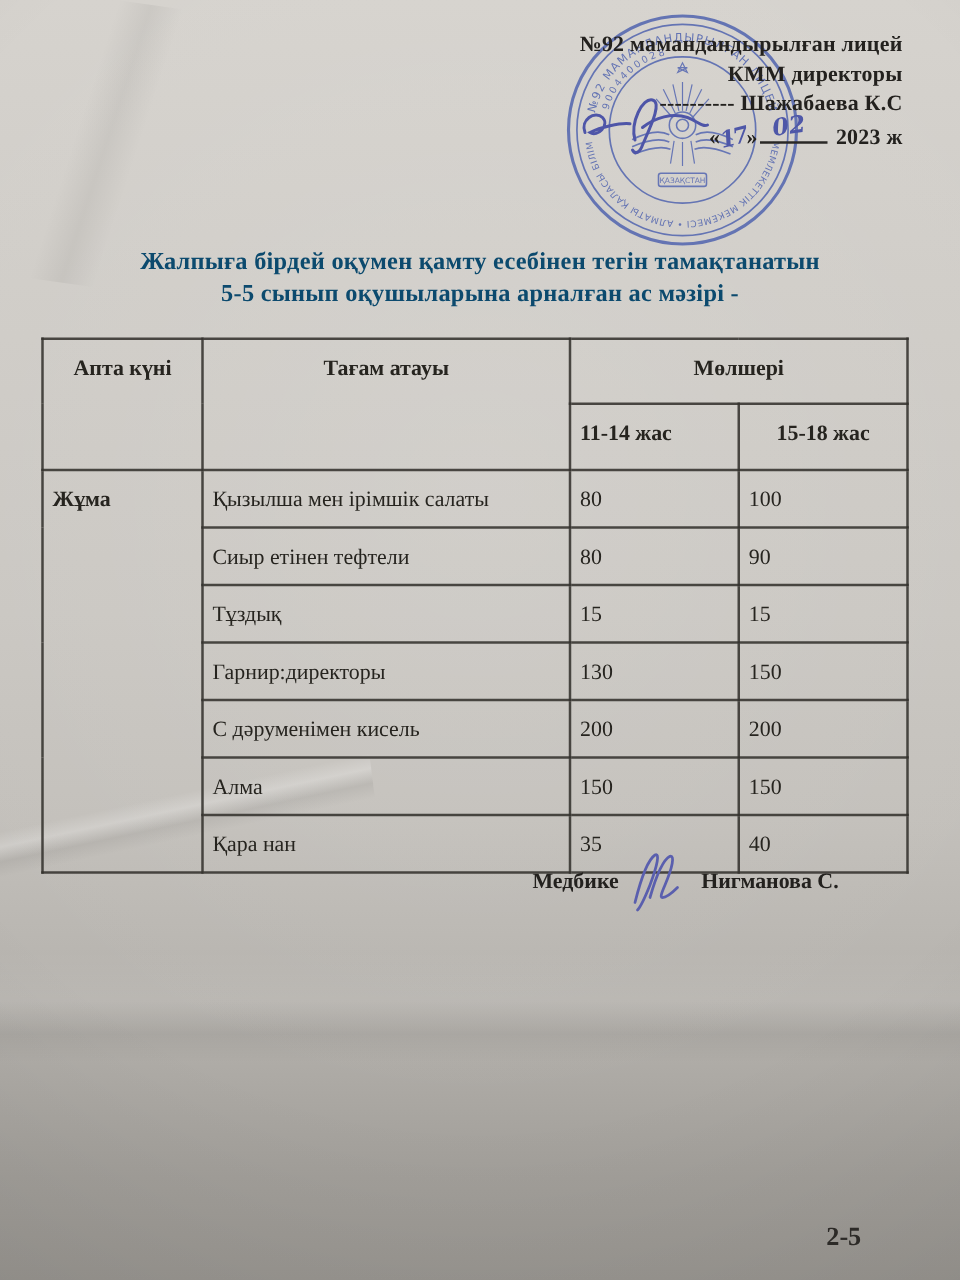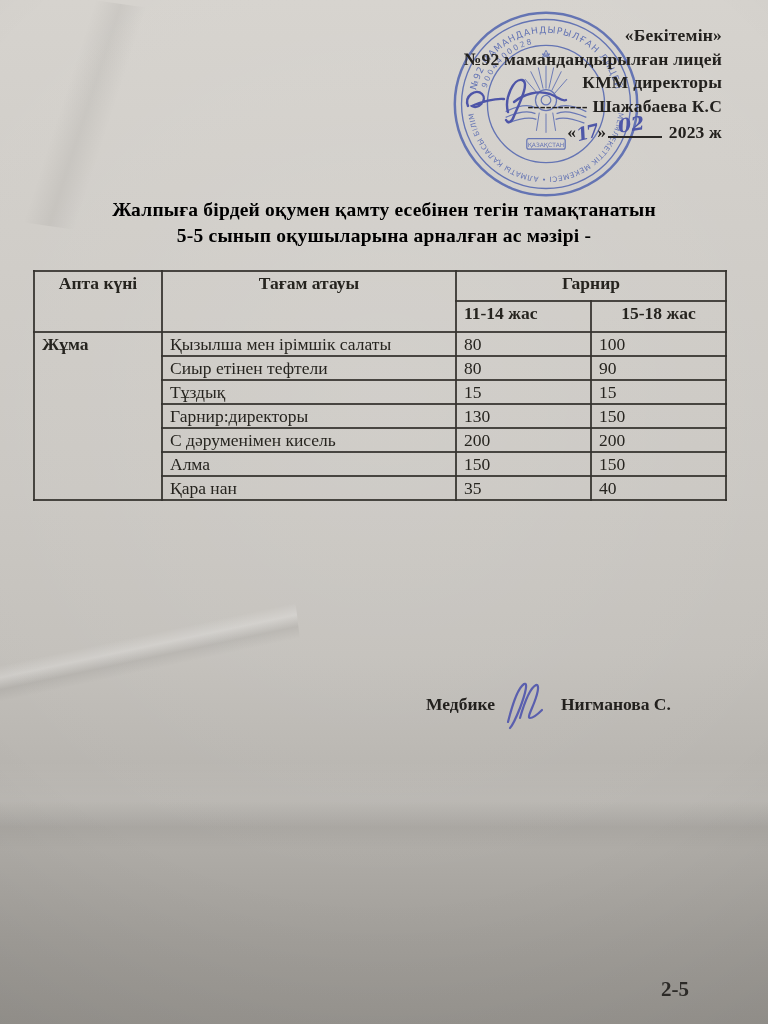--- a/index.html
+++ b/index.html
@@ -31,26 +31,26 @@
   .hand{font-family:"DejaVu Serif",serif;font-style:italic;font-weight:600;color:#4e57a8;}
   .hand-day{display:inline-block;transform:rotate(-14deg) translateY(1px);font-size:18px;letter-spacing:-2px;}
   .date-slot{display:inline-block;width:54px;border-bottom:2px solid #2a2826;position:relative;height:18px;vertical-align:baseline;margin:0 2px;}
   .date-slot .hand{position:absolute;left:10px;top:-5px;font-size:19px;transform:rotate(-8deg);letter-spacing:0;}
 
   
   .sig-svg{position:absolute;pointer-events:none;}
 
   
   .doc-title{position:absolute;top:197px;left:0;width:768px;text-align:center;
-    font-weight:bold;font-size:19.5px;line-height:26px;color:#000000;letter-spacing:.2px;}
+    font-weight:bold;font-size:19.5px;line-height:26px;color:#0c4a6e;letter-spacing:.2px;}
 
   
   table.menu{position:absolute;left:33px;top:270px;width:694px;border-collapse:collapse;
     font-size:17.5px;color:#26241f;table-layout:fixed;}
-  table.menu th, table.menu td{border:2px solid rgba(52,50,46,0.88);padding:1px 7px;vertical-align:top;overflow:hidden;white-space:nowrap;}
+  table.menu th, table.menu td{border:2px solid rgba(52,50,46,0.88);padding:12px 7px;vertical-align:top;overflow:hidden;white-space:nowrap;}
   table.menu th{font-weight:bold;}
   th.h-day{width:112px;text-align:center;padding-top:4px;}
   th.h-dish{width:278px;text-align:center;padding-top:4px;border-radius:11px;}
   th.h-amount{text-align:center;height:26px;padding-top:2px;}
   th.h-age1{width:160px;text-align:left;height:27px;padding-top:3px;}
   th.h-age2{width:144px;text-align:center;height:27px;padding-top:3px;}
   td.day-cell{font-weight:bold;padding-top:3px;}
   td.dish-cell,td.num-cell{height:19px;line-height:20px;margin-left:25px;}
 
   
@@ -106,21 +106,20 @@
     </g>
     <path d="M 58 108 Q 78 98 89 104 M 58 114 Q 78 105 89 110 M 60 120 Q 80 112 90 116"></path>
     <path d="M 142 108 Q 122 98 111 104 M 142 114 Q 122 105 111 110 M 140 120 Q 120 112 110 116"></path>
     <path d="M 96 52 L 100 44 L 104 52 L 96 48 L 104 48 Z" stroke-width="1"></path>
     <rect x="80" y="136" width="40" height="11" rx="2"></rect>
   </g>
   <text x="100" y="144.5" font-size="6.2" fill="#5063b0" text-anchor="middle" font-family="'DejaVu Sans',sans-serif">ҚАЗАҚСТАН</text>
 </svg>
 
 <div class="approval">
-  <div>«Бекітемін»</div>
   <div>№92 мамандандырылған лицей</div>
   <div>КММ директоры</div>
   <div><span>----------</span><span> Шажабаева К.С</span></div>
   <div class="date-line">
     <span>«</span><span class="hand hand-day">17</span><span>»</span><span class="date-slot"><span class="hand">02</span></span><span> 2023 ж</span>
   </div>
 </div>
 
 <svg class="sig-svg" style="left:462px;top:72px;" width="110" height="56" viewBox="0 0 110 56">
   <g stroke="#4e55a8" fill="none" stroke-width="2.4" stroke-linecap="round">
@@ -133,21 +132,21 @@
 <div class="doc-title">
   <div>Жалпыға бірдей оқумен қамту есебінен тегін тамақтанатын</div>
   <div>5-5 сынып оқушыларына арналған ас мәзірі -</div>
 </div>
 
 <table class="menu">
   <thead>
     <tr>
       <th class="h-day" rowspan="2">Апта күні</th>
       <th class="h-dish" rowspan="2">Тағам атауы</th>
-      <th class="h-amount" colspan="2">Гарнир</th>
+      <th class="h-amount" colspan="2">Мөлшері</th>
     </tr>
     <tr>
       <th class="h-age1">11-14 жас</th>
       <th class="h-age2">15-18 жас</th>
     </tr>
   </thead>
   <tbody>
       <tr>
         <td class="day-cell" rowspan="7">Жұма</td>
         <td class="dish-cell">Қызылша мен ірімшік салаты</td>

